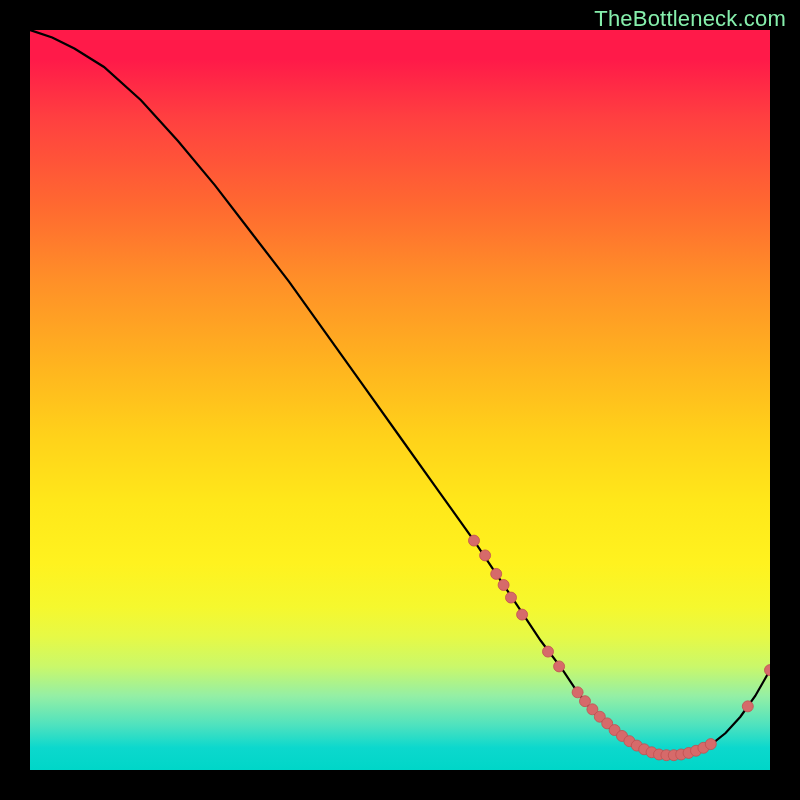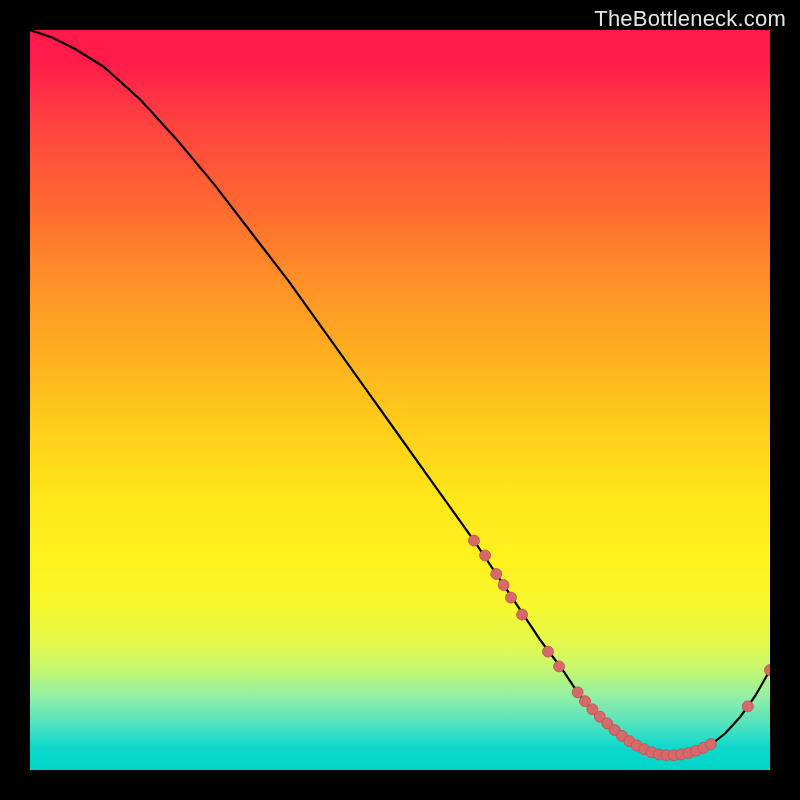--- a/index.html
+++ b/index.html
@@ -33,21 +33,21 @@
       #94efa5 90%,
       #4de2bf 94%,
       #0cd8cd 97%,
       #00d6c8 100%
     );
   }
   .watermark {
     position: absolute;
     top: 6px;
     right: 14px;
-    color: #e5e5e5;
+    color: #86efac;
     font-size: 22px;
     font-weight: 500;
     letter-spacing: 0.2px;
   }
   svg.curve {
     position: absolute;
     left: 0;
     top: 0;
     width: 740px;
     height: 740px;

